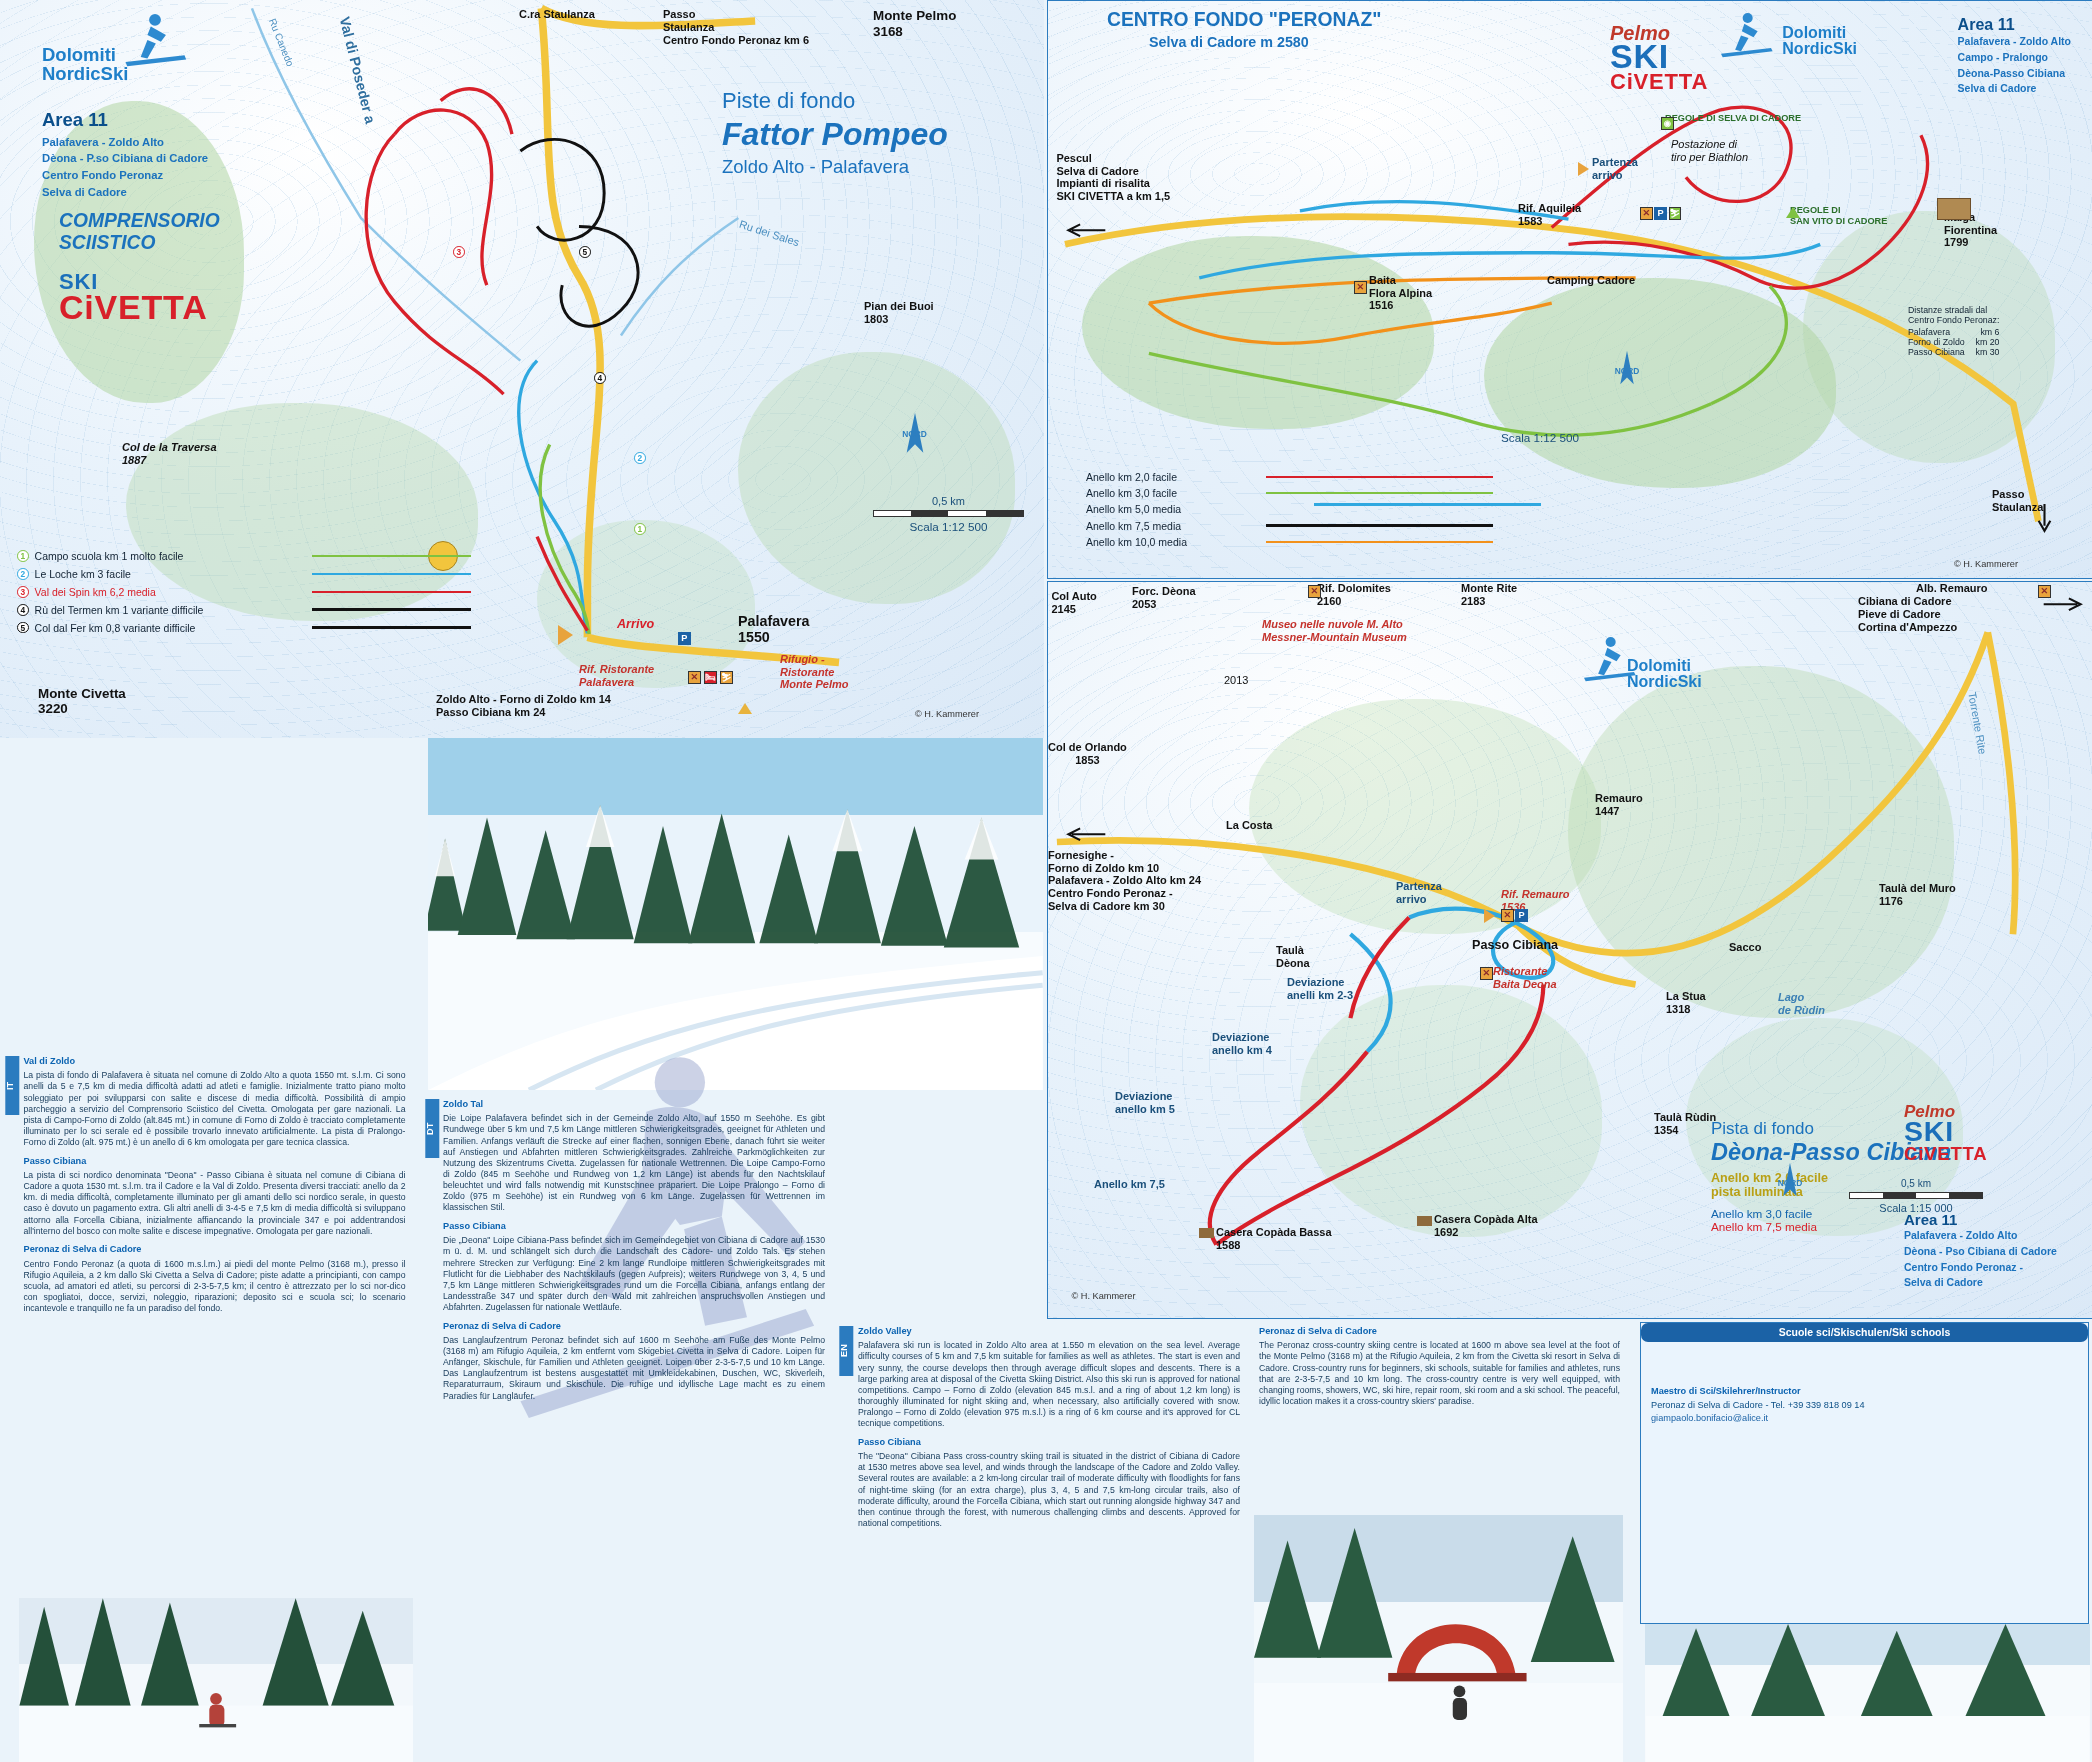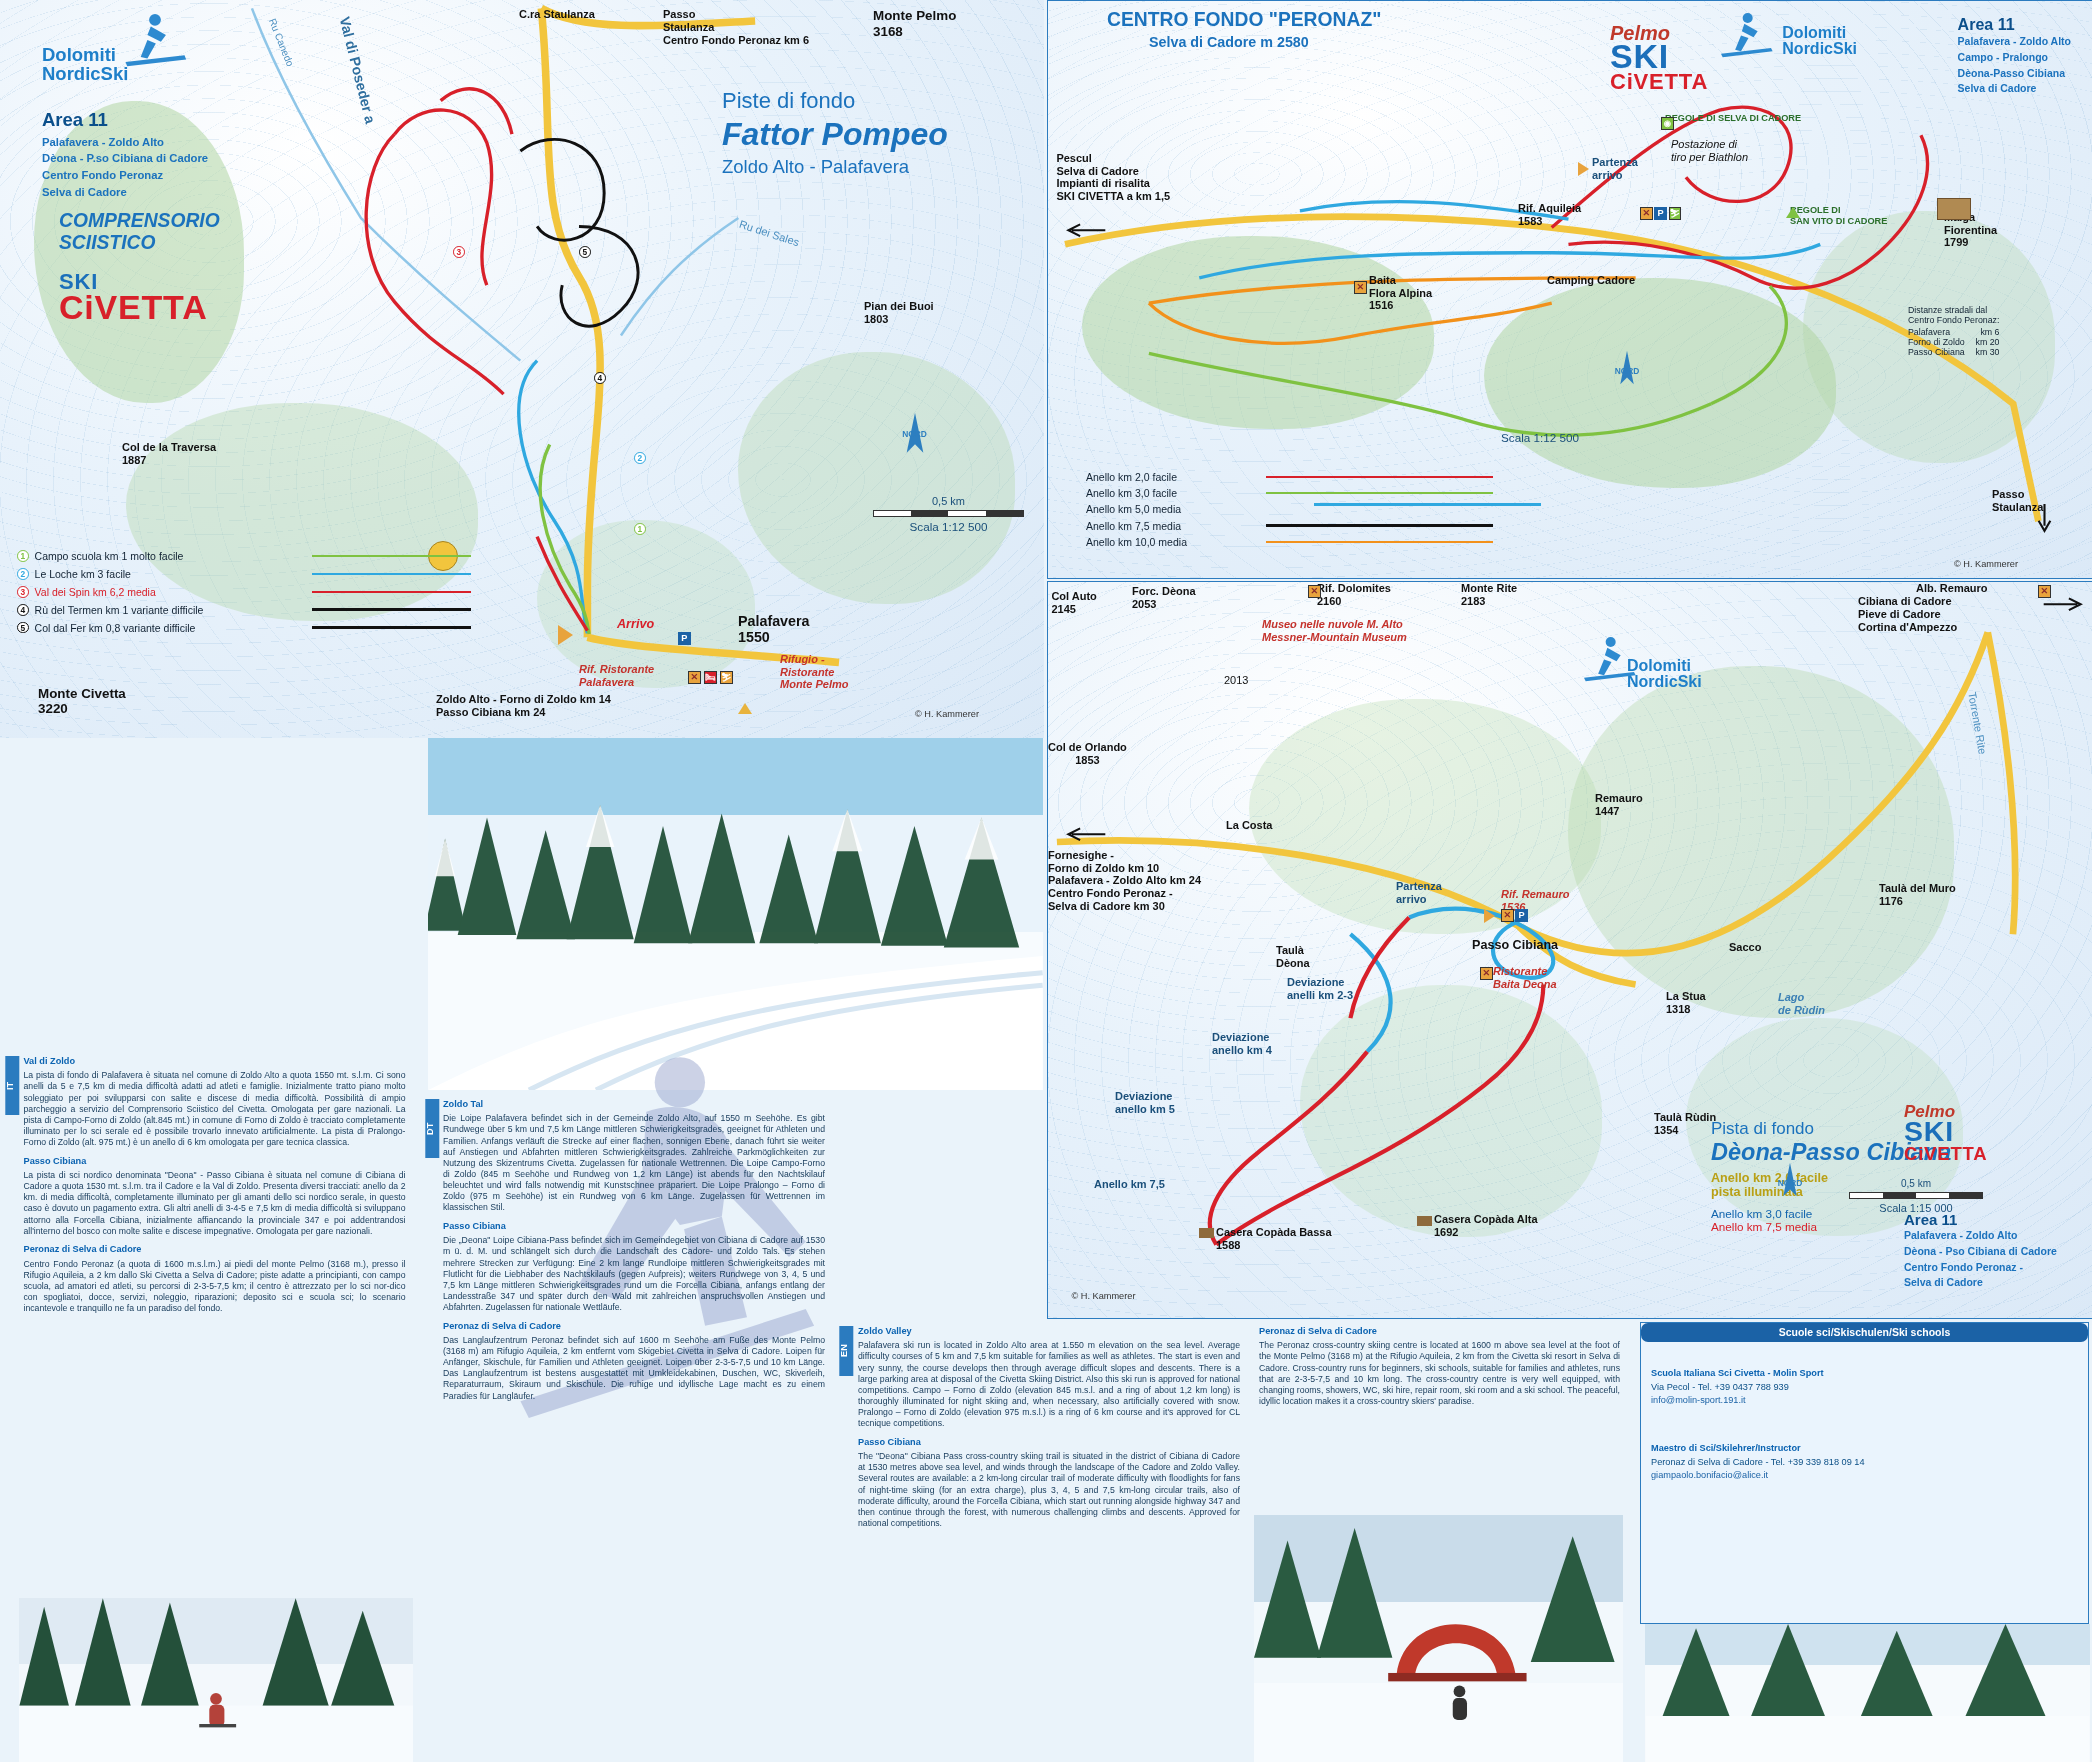--- a/index.html
+++ b/index.html
@@ -154,21 +154,21 @@
   <div class="lbl blk b" style="left:663px;top:8.4px;white-space:pre;">Passo
 Staulanza
 Centro Fondo Peronaz km 6</div>
   <div class="lbl blk b" style="left:873px;top:8.4px;white-space:pre;font-size:13.4px;">Monte Pelmo
 3168</div>
   <div class="lbl" style="left:352px;top:15px;font-size:14.3px;color:#2f6f9f;font-weight:bold;transform:rotate(76deg);transform-origin:left top;">Val di Poseder a</div>
   <div class="lbl" style="left:277px;top:17px;font-size:10px;color:#4b8fc0;transform:rotate(68deg);transform-origin:left top;">Ru Canedo</div>
   <div class="lbl" style="left:738px;top:227px;font-size:11px;color:#4b8fc0;transform:rotate(18deg);">Ru dei Sales</div>
   <div class="lbl blk b" style="left:864px;top:300px;white-space:pre;">Pian dei Buoi
 1803</div>
-  <div class="lbl blk b" style="left:122px;top:441px;white-space:pre;">Col de la Traversa
+  <div class="lbl blk b" style="left:122px;top:441px;white-space:pre;font-style:italic;">Col de la Traversa
 1887</div>
   <div class="lbl blk b" style="left:38px;top:686px;white-space:pre;font-size:13.4px;">Monte Civetta
 3220</div>
   <div class="lbl b" style="left:617px;top:617px;color:#d8202a;font-size:12.6px;font-style:italic;">Arrivo</div>
   <div class="lbl blk b" style="left:738px;top:613px;white-space:pre;font-size:14.3px;">Palafavera
 1550</div>
   <div class="lbl b" style="left:579px;top:663px;white-space:pre;color:#c4322c;font-style:italic;">Rif. Ristorante
 Palafavera</div>
   <div class="lbl b" style="left:780px;top:653px;white-space:pre;color:#c4322c;font-style:italic;">Rifugio -
 Ristorante
@@ -692,25 +692,20 @@
 </div>
 
 <div class="txtcol" style="left:1259px;top:1326px;width:361px;">
   <h5>Peronaz di Selva di Cadore</h5>
   <p>The Peronaz cross-country skiing centre is located at 1600 m above sea level at the foot of the Monte Pelmo (3168 m) at the Rifugio Aquileia, 2 km from the Civetta ski resort in Selva di Cadore. Cross-country runs for beginners, ski schools, suitable for families and athletes, runs that are 2-3-5-7,5 and 10 km long. The cross-country centre is very well equipped, with changing rooms, showers, WC, ski hire, repair room, ski room and a ski school. The peaceful, idyllic location makes it a cross-country skiers' paradise.</p>
 </div>
 
 <div class="schools" style="left:1640px;top:1322px;width:449px;height:302px;">
   <div class="hdr">Scuole sci/Skischulen/Ski schools</div>
   <div class="body">
-    <div style="margin-top:17px;">
-      <b>Scuola Italiana Sci Civetta - Molin Sport</b>
-      <div>Via Pecol - Tel. +39 0437 788 939</div>
-      <div style="color:#1b62a6;">info@molin-sport.191.it</div>
-    </div>
     <div style="margin-top:35px;">
       <b>Maestro di Sci/Skilehrer/Instructor</b>
       <div>Peronaz di Selva di Cadore - Tel. +39 339 818 09 14</div>
       <div style="color:#1b62a6;">giampaolo.bonifacio@alice.it</div>
     </div>
   </div>
 </div>
 
 <div class="photo" style="left:18.5px;top:1598px;width:394px;height:164px;">
   <div style="position:absolute;inset:0;background:linear-gradient(#dfeaf3 0 40%, #f3f8fc 40% 100%);"></div>

